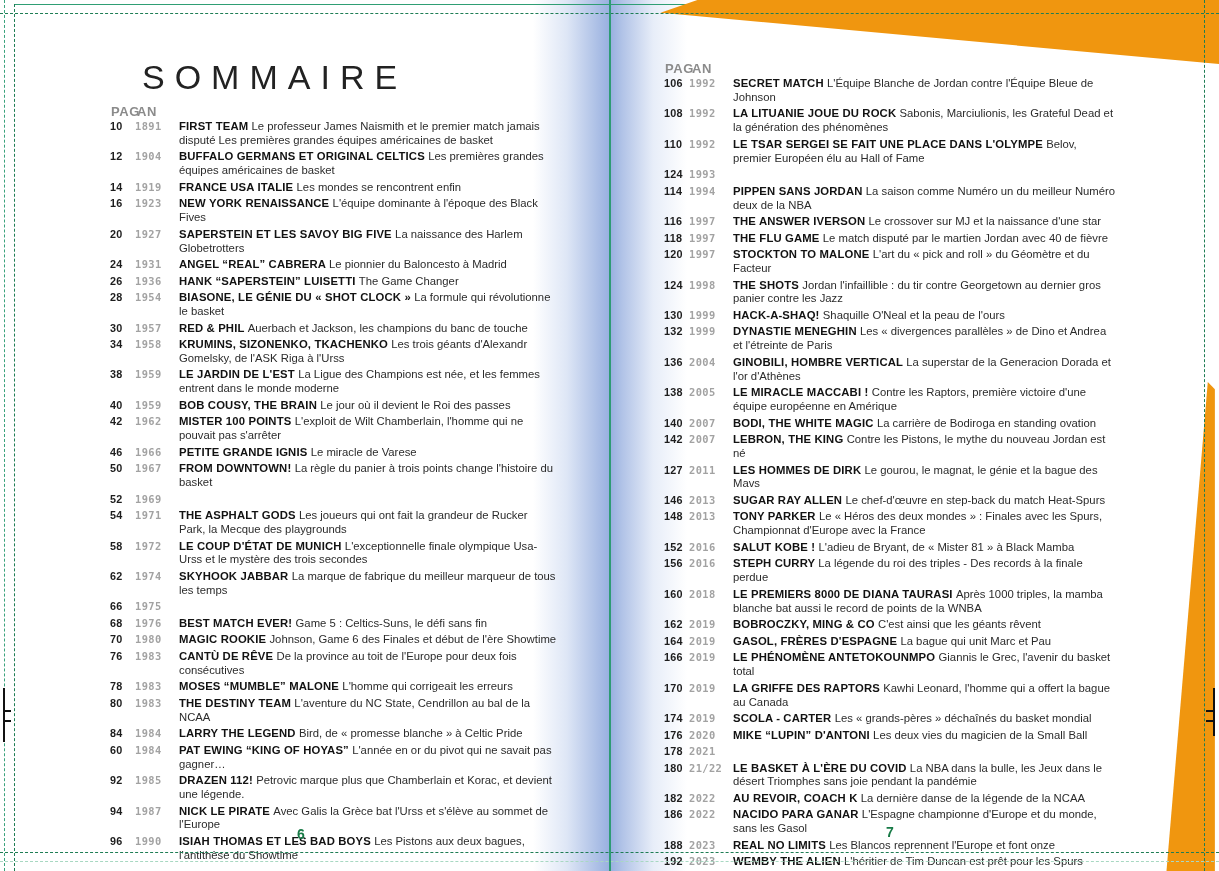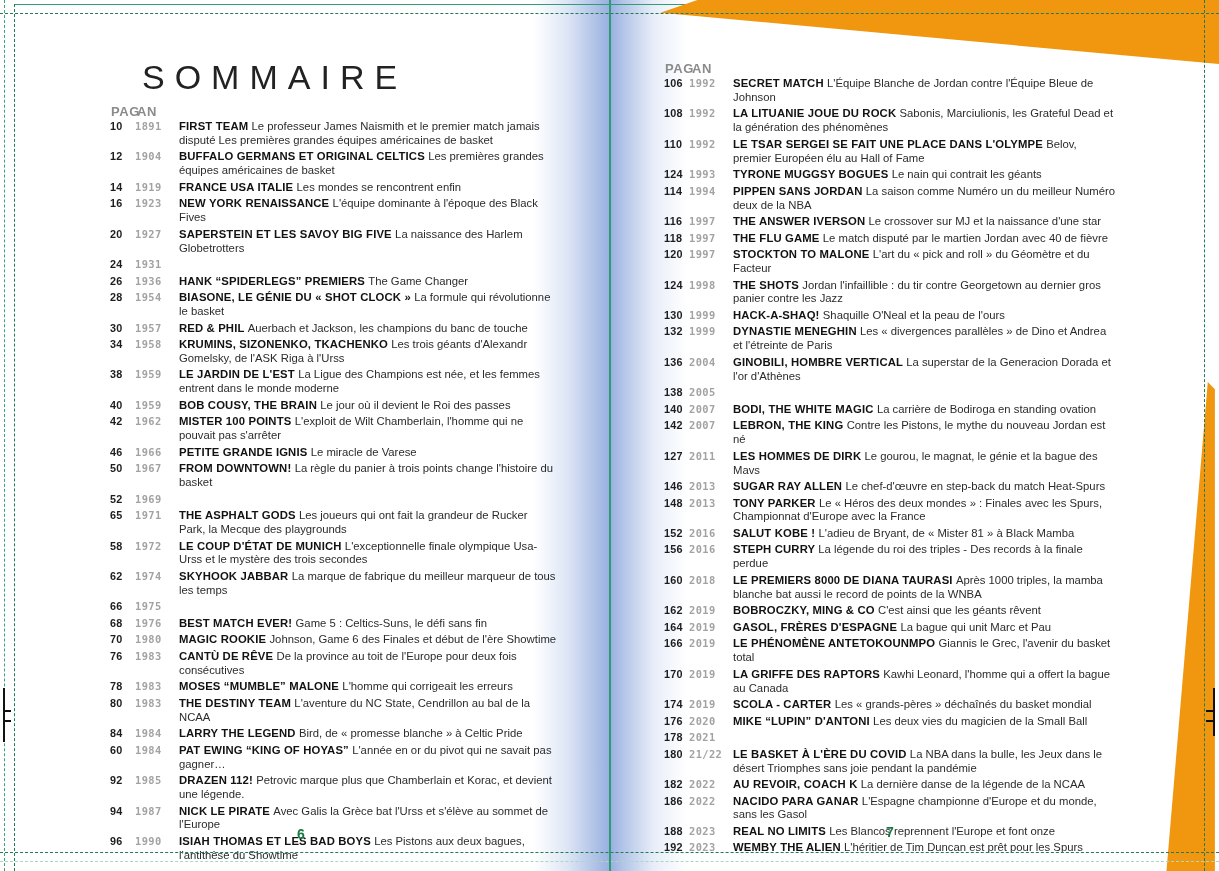--- a/index.html
+++ b/index.html
@@ -111,26 +111,27 @@
 
       <div class="entry">
         <span class="pg">20</span>
         <span class="yr">1927</span>
         <span class="tx"><b class="ti">SAPERSTEIN ET LES SAVOY BIG FIVE</b><span>La naissance des Harlem Globetrotters</span></span>
       </div>
 
       <div class="entry">
         <span class="pg">24</span>
         <span class="yr">1931</span>
+        <span class="tx"><b class="ti">ANGEL “REAL” CABRERA</b><span>Le pionnier du Baloncesto à Madrid</span></span>
       </div>
 
       <div class="entry">
         <span class="pg">26</span>
         <span class="yr">1936</span>
-        <span class="tx"><b class="ti">HANK “SPIDERLEGS” PREMIERS</b><span>The Game Changer</span></span>
+        <span class="tx"><b class="ti">HANK “SAPERSTEIN” LUISETTI</b><span>The Game Changer</span></span>
       </div>
 
       <div class="entry">
         <span class="pg">28</span>
         <span class="yr">1954</span>
         <span class="tx"><b class="ti">BIASONE, LE GÉNIE DU « SHOT CLOCK »</b><span>La formule qui révolutionne le basket</span></span>
       </div>
 
       <div class="entry">
         <span class="pg">30</span>
@@ -173,21 +174,21 @@
         <span class="yr">1967</span>
         <span class="tx"><b class="ti">FROM DOWNTOWN!</b><span>La règle du panier à trois points change l'histoire du basket</span></span>
       </div>
 
       <div class="entry">
         <span class="pg">52</span>
         <span class="yr">1969</span>
       </div>
 
       <div class="entry">
-        <span class="pg">65</span>
+        <span class="pg">54</span>
         <span class="yr">1971</span>
         <span class="tx"><b class="ti">THE ASPHALT GODS</b><span>Les joueurs qui ont fait la grandeur de Rucker Park, la Mecque des playgrounds</span></span>
       </div>
 
       <div class="entry">
         <span class="pg">58</span>
         <span class="yr">1972</span>
         <span class="tx"><b class="ti">LE COUP D'ÉTAT DE MUNICH</b><span>L'exceptionnelle finale olympique Usa-Urss et le mystère des trois secondes</span></span>
       </div>
 
@@ -283,21 +284,20 @@
 
       <div class="entry">
         <span class="pg">110</span>
         <span class="yr">1992</span>
         <span class="tx"><b class="ti">LE TSAR SERGEI SE FAIT UNE PLACE DANS L'OLYMPE</b><span>Belov, premier Européen élu au Hall of Fame</span></span>
       </div>
 
       <div class="entry">
         <span class="pg">124</span>
         <span class="yr">1993</span>
-        <span class="tx"><b class="ti">TYRONE MUGGSY BOGUES</b><span>Le nain qui contrait les géants</span></span>
       </div>
 
       <div class="entry">
         <span class="pg">114</span>
         <span class="yr">1994</span>
         <span class="tx"><b class="ti">PIPPEN SANS JORDAN</b><span>La saison comme Numéro un du meilleur Numéro deux de la NBA</span></span>
       </div>
 
       <div class="entry">
         <span class="pg">116</span>
@@ -337,20 +337,21 @@
 
       <div class="entry">
         <span class="pg">136</span>
         <span class="yr">2004</span>
         <span class="tx"><b class="ti">GINOBILI, HOMBRE VERTICAL</b><span>La superstar de la Generacion Dorada et l'or d'Athènes</span></span>
       </div>
 
       <div class="entry">
         <span class="pg">138</span>
         <span class="yr">2005</span>
+        <span class="tx"><b class="ti">LE MIRACLE MACCABI !</b><span>Contre les Raptors, première victoire d'une équipe européenne en Amérique</span></span>
       </div>
 
       <div class="entry">
         <span class="pg">140</span>
         <span class="yr">2007</span>
         <span class="tx"><b class="ti">BODI, THE WHITE MAGIC</b><span>La carrière de Bodiroga en standing ovation</span></span>
       </div>
 
       <div class="entry">
         <span class="pg">142</span>

